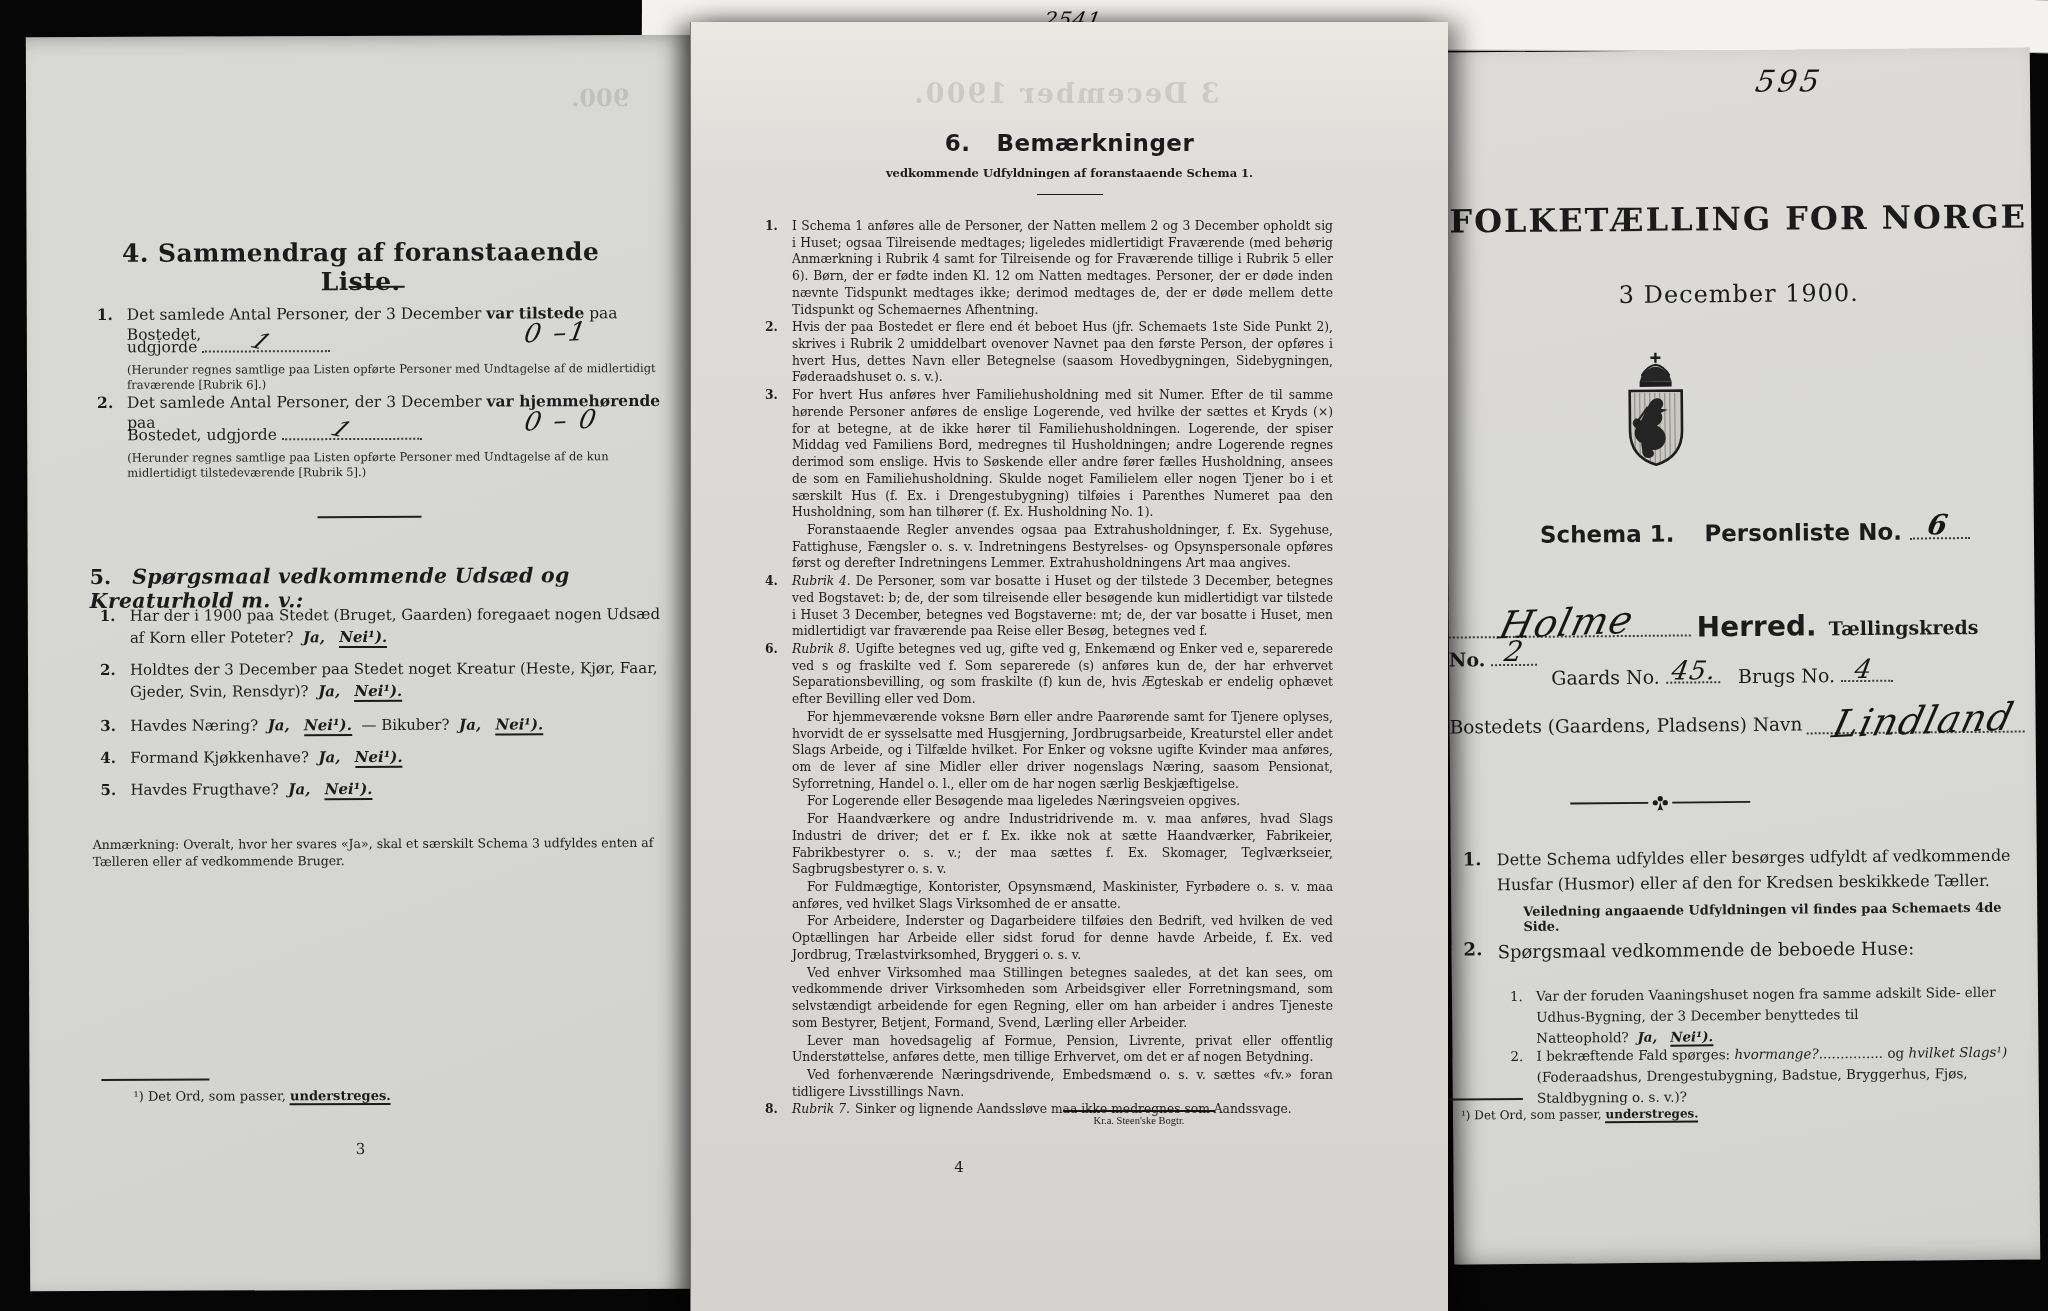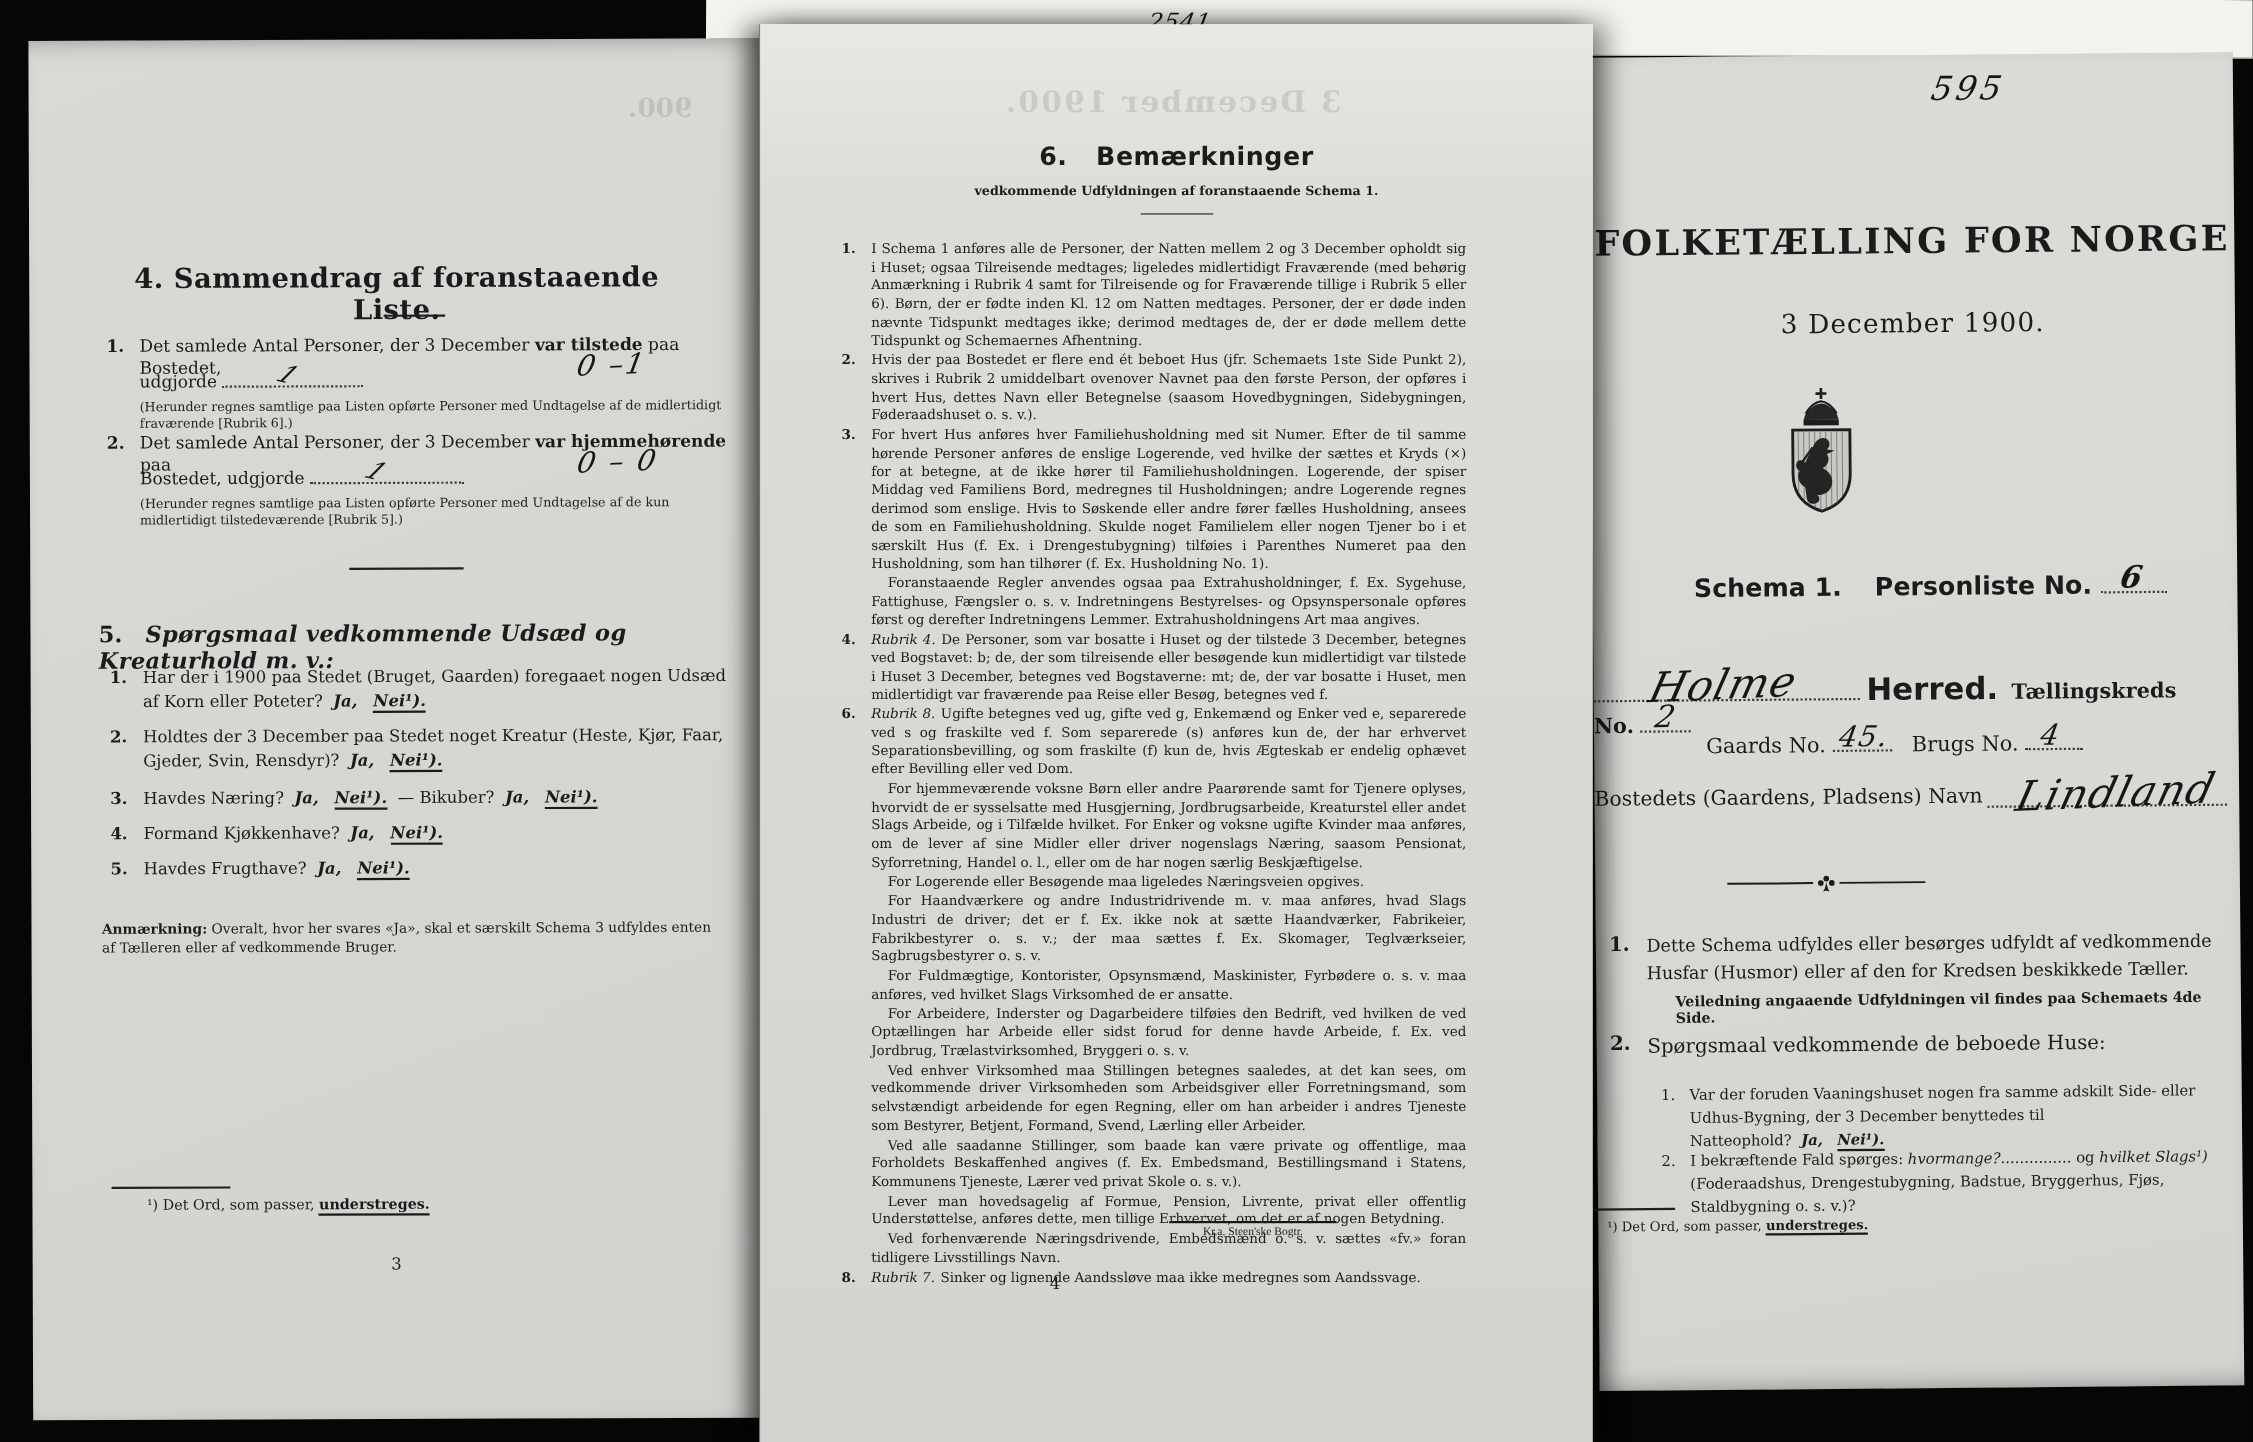--- a/index.html
+++ b/index.html
@@ -38,21 +38,21 @@
   .s4-head{left:60px;top:202px;width:548px;text-align:center;font-size:25px;font-weight:bold;letter-spacing:.4px;}
   .rule{background:#1f1f1f;height:2px;}
   .s4row{display:flex;font-size:15.5px;line-height:1.3;}
   .rownum{width:30px;flex:0 0 30px;font-weight:bold;}
   .smallnote{font-size:11.5px;line-height:1.28;color:#222;}
   .ja{font-style:italic;font-weight:bold;}
   .nei{font-style:italic;font-weight:bold;border-bottom:2px solid #1a1a1a;}
   .s5-head{font-size:20.5px;font-weight:bold;}
   .s5-title{font-style:italic;margin-left:14px;letter-spacing:.3px;}
   .s5row{display:flex;font-size:15px;line-height:1.48;}
-  .anm-label{font-weight:bold;margin-top:24px;}
+  .anm-label{font-weight:normal;margin-top:24px;}
   .fnote{font-size:13px;}
   .fnote .u{font-weight:bold;border-bottom:2px solid #1a1a1a;}
   .pagenum{font-size:15px;}
   
   .mp-head{left:0;top:108px;width:100%;text-align:center;font-family:"DejaVu Sans",sans-serif;
            font-weight:bold;font-size:23px;letter-spacing:.5px;}
   .mp-head .n{margin-right:26px;}
   .mp-sub{left:0;top:144px;width:100%;text-align:center;font-size:11.5px;font-weight:bold;}
   .mp-col{left:74px;top:196px;width:568px;font-size:12.3px;line-height:1.36;text-align:justify;}
   .mp-p{margin:0 0 1px 0;padding-left:27px;}
@@ -172,21 +172,20 @@
       <p class="mp-p p-num"><span class="mp-num">3.</span><i class="mp-lead"></i><span>For hvert Hus anføres hver Familiehusholdning med sit Numer.  Efter de til samme hørende Personer anføres de enslige Logerende, ved hvilke der sættes et Kryds (×) for at betegne, at de ikke hører til Familiehusholdningen.  Logerende, der spiser Middag ved Familiens Bord, medregnes til Husholdningen; andre Logerende regnes derimod som enslige. Hvis to Søskende eller andre fører fælles Husholdning, ansees de som en Familiehusholdning. Skulde noget Familielem eller nogen Tjener bo i et særskilt Hus (f. Ex. i Drengestubygning) tilføies i Parenthes Numeret paa den Husholdning, som han tilhører (f. Ex. Husholdning No. 1).</span></p>
       <p class="mp-p p-cont"><span>Foranstaaende Regler anvendes ogsaa paa Extrahusholdninger, f. Ex. Sygehuse, Fattighuse, Fængsler o. s. v.  Indretningens Bestyrelses- og Opsynspersonale opføres først og derefter Indretningens Lemmer.  Extrahusholdningens Art maa angives.</span></p>
       <p class="mp-p p-num"><span class="mp-num">4.</span><i class="mp-lead">Rubrik 4.</i><span>De Personer, som var bosatte i Huset og der tilstede 3 December, betegnes ved Bogstavet: b; de, der som tilreisende eller besøgende kun midlertidigt var tilstede i Huset 3 December, betegnes ved Bogstaverne: mt; de, der var bosatte i Huset, men midlertidigt var fraværende paa Reise eller Besøg, betegnes ved f.</span></p>
       <p class="mp-p p-num"><span class="mp-num">6.</span><i class="mp-lead">Rubrik 8.</i><span>Ugifte betegnes ved ug, gifte ved g, Enkemænd og Enker ved e, separerede ved s og fraskilte ved f.  Som separerede (s) anføres kun de, der har erhvervet Separationsbevilling, og som fraskilte (f) kun de, hvis Ægteskab er endelig ophævet efter Bevilling eller ved Dom.</span></p>
       <p class="mp-p p-cont"><span>For hjemmeværende voksne Børn eller andre Paarørende samt for Tjenere oplyses, hvorvidt de er sysselsatte med Husgjerning, Jordbrugsarbeide, Kreaturstel eller andet Slags Arbeide, og i Tilfælde hvilket.  For Enker og voksne ugifte Kvinder maa anføres, om de lever af sine Midler eller driver nogenslags Næring, saasom Pensionat, Syforretning, Handel o. l., eller om de har nogen særlig Beskjæftigelse.</span></p>
       <p class="mp-p p-cont"><span>For Logerende eller Besøgende maa ligeledes Næringsveien opgives.</span></p>
       <p class="mp-p p-cont"><span>For Haandværkere og andre Industridrivende m. v. maa anføres, hvad Slags Industri de driver; det er f. Ex. ikke nok at sætte Haandværker, Fabrikeier, Fabrikbestyrer o. s. v.; der maa sættes f. Ex. Skomager, Teglværkseier, Sagbrugsbestyrer o. s. v.</span></p>
       <p class="mp-p p-cont"><span>For Fuldmægtige, Kontorister, Opsynsmænd, Maskinister, Fyrbødere o. s. v. maa anføres, ved hvilket Slags Virksomhed de er ansatte.</span></p>
       <p class="mp-p p-cont"><span>For Arbeidere, Inderster og Dagarbeidere tilføies den Bedrift, ved hvilken de ved Optællingen har Arbeide eller sidst forud for denne havde Arbeide, f. Ex. ved Jordbrug, Trælastvirksomhed, Bryggeri o. s. v.</span></p>
       <p class="mp-p p-cont"><span>Ved enhver Virksomhed maa Stillingen betegnes saaledes, at det kan sees, om vedkommende driver Virksomheden som Arbeidsgiver eller Forretningsmand, som selvstændigt arbeidende for egen Regning, eller om han arbeider i andres Tjeneste som Bestyrer, Betjent, Formand, Svend, Lærling eller Arbeider.</span></p>
-      <p class="mp-p p-cont"><span>Ved alle saadanne Stillinger, som baade kan være private og offentlige, maa Forholdets Beskaffenhed angives (f. Ex. Embedsmand, Bestillingsmand i Statens, Kommunens Tjeneste, Lærer ved privat Skole o. s. v.).</span></p>
       <p class="mp-p p-cont"><span>Lever man hovedsagelig af Formue, Pension, Livrente, privat eller offentlig Understøttelse, anføres dette, men tillige Erhvervet, om det er af nogen Betydning.</span></p>
       <p class="mp-p p-cont"><span>Ved forhenværende Næringsdrivende, Embedsmænd o. s. v. sættes «fv.» foran tidligere Livsstillings Navn.</span></p>
       <p class="mp-p p-num"><span class="mp-num">8.</span><i class="mp-lead">Rubrik 7.</i><span>Sinker og lignende Aandssløve maa ikke medregnes som Aandssvage.</span></p>
     </div>
 
     <div class="abs pagenum" style="left:248px;top:1136px;width:40px;text-align:center;">4</div>
     <div class="abs printer" style="left:372px;top:1088px;width:152px;font-family:Liberation Serif, serif;">Kr.a.  Steen'ske Bogtr.</div>
   </div>
 
   <div id="page-right" class="page">

